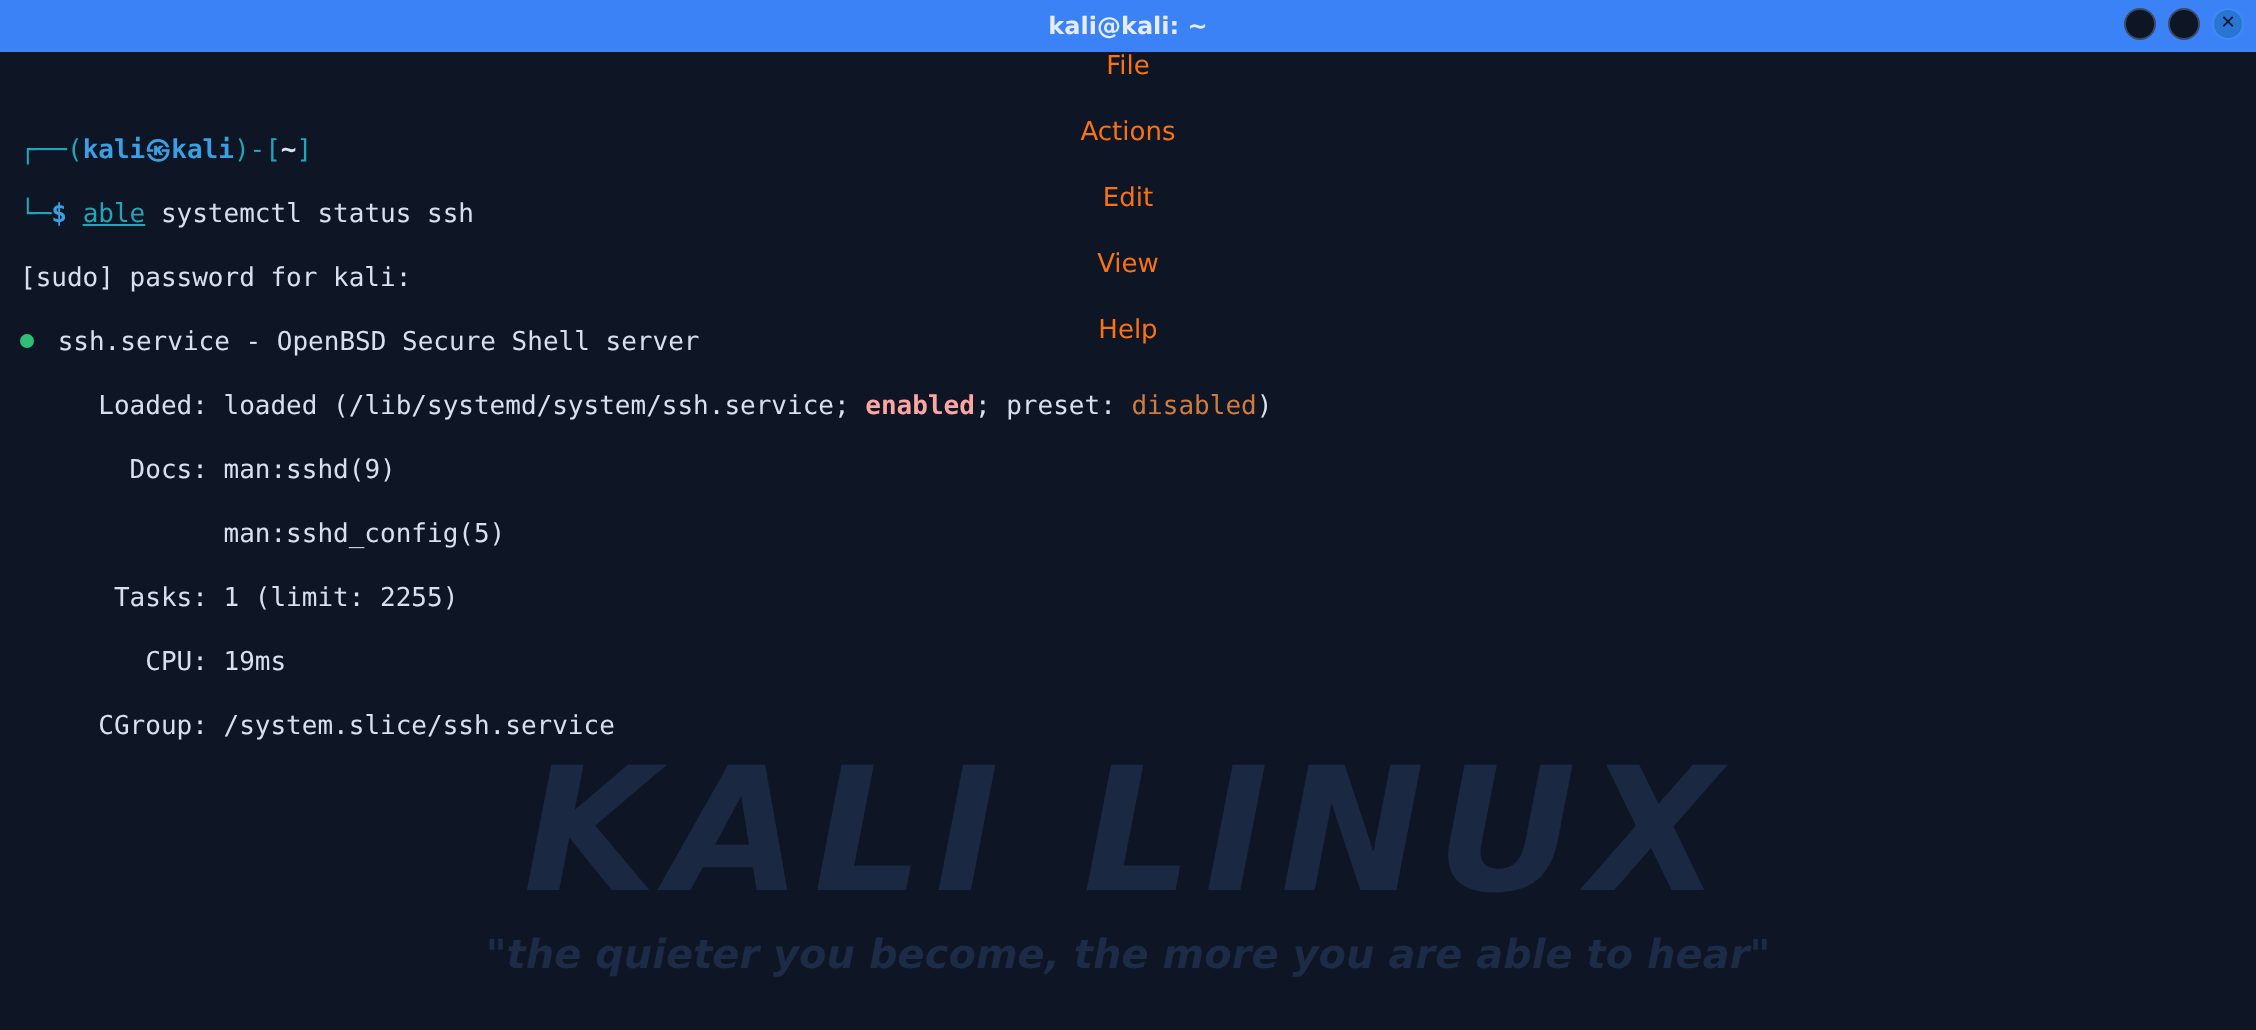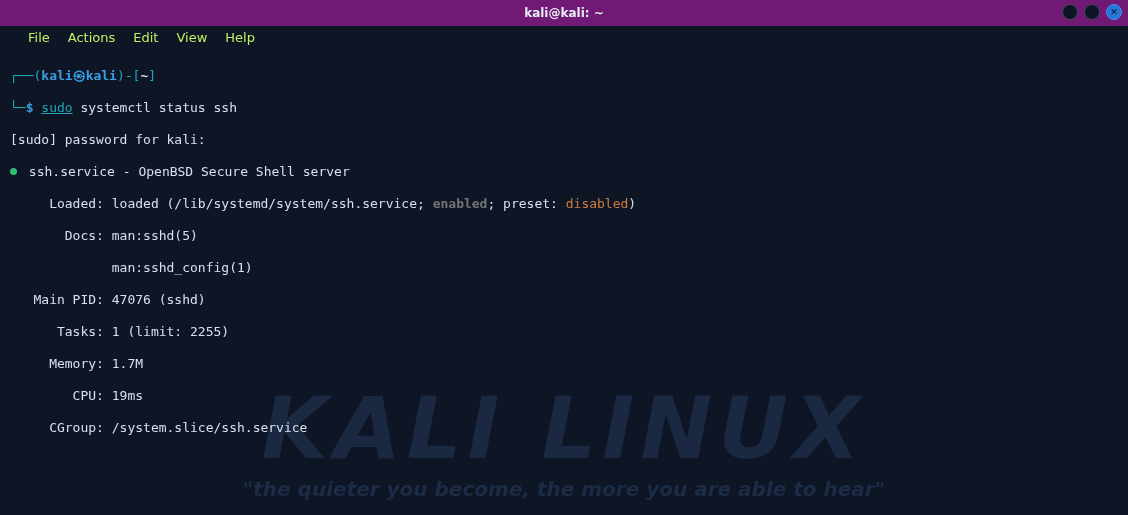--- a/index.html
+++ b/index.html
@@ -10,21 +10,21 @@
     height: 515px;
     background: #0e1525;
     font-family: "DejaVu Sans Mono", "Menlo", "Consolas", monospace;
     font-size: 13px;
     color: #c7d0e0;
     overflow: hidden;
     position: relative;
   }
   .titlebar {
     height: 26px;
-    background: #701a75;
+    background: #3b82f6;
     display: flex;
     align-items: center;
     justify-content: center;
     position: relative;
     font-family: "DejaVu Sans", sans-serif;
     font-size: 12px;
     color: #e5ecf4;
     font-weight: bold;
   }
   .window-controls {
@@ -56,33 +56,34 @@
     line-height: 1;
   }
   .menubar {
     height: 22px;
     padding: 0 28px;
     display: flex;
     align-items: center;
     gap: 18px;
     font-family: "DejaVu Sans", sans-serif;
     font-size: 13px;
-    color: #bef264;
+    color: #f97316;
+    flex-direction: column;
   }
   .menu-item { cursor: pointer; }
   .terminal {
     padding: 4px 10px 0 10px;
     line-height: 16px;
     white-space: pre;
     position: relative;
     z-index: 2;
   }
   .bg-text {
     position: absolute;
-    bottom: 4px;
+    bottom: 16px;
     left: 0;
     right: 0;
     text-align: center;
     pointer-events: none;
     z-index: 1;
     color: #1c2a44;
     font-family: "DejaVu Sans", sans-serif;
   }
   .bg-logo {
     font-size: 86px;
@@ -95,21 +96,21 @@
   }
   .bg-tagline {
     font-size: 20px;
     font-weight: bold;
     color: #1c2b46;
     margin-bottom: 10px;
     font-style: italic;
   }
   .c-blue  { color: #3b9fe3; }
   .c-cyan  { color: #1fa6b8; }
-  .c-bgreen{ color: #737373; font-weight: bold; }
+  .c-bgreen{ color: #fca5a5; font-weight: bold; }
   .c-red   { color: #d07c3e; }
   .c-white { color: #d7e0ef; }
   .bold { font-weight: bold; margin-top: 45px; }
   .underline { text-decoration: underline; }
   .bullet-green {
     display: inline-block;
     width: 7px; height: 7px;
     background: #2fc077;
     border-radius: 50%;
     margin-right: 4px;
@@ -140,29 +141,27 @@
   <span class="menu-item">Help</span>
 </div>
 
 <div class="bg-text">
   <div class="bg-logo">KALI LINUX</div>
   <div class="bg-tagline">"the quieter you become, the more you are able to hear"</div>
 </div>
 
 <div class="terminal">
 <div><span class="c-cyan">┌──(</span><span class="c-blue bold">kali</span><span class="c-blue bold">㉿</span><span class="c-blue bold">kali</span><span class="c-cyan">)-[</span><span class="c-white bold">~</span><span class="c-cyan">]</span></div>
-<div><span class="c-cyan">└─</span><span class="c-blue bold">$</span> <span class="c-cyan underline">sudo</span><span class="c-white"> systemctl status ssh</span></div>
+<div><span class="c-cyan">└─</span><span class="c-blue bold">$</span> <span class="c-cyan underline">able</span><span class="c-white"> systemctl status ssh</span></div>
 <div class="c-white">[sudo] password for kali:</div>
 <div><span class="bullet-green"></span><span class="c-white"> ssh.service - OpenBSD Secure Shell server</span></div>
 <div><span class="c-white">     Loaded: </span><span class="c-white">loaded (/lib/systemd/system/ssh.service; </span><span class="c-bgreen">enabled</span><span class="c-white">; preset: </span><span class="c-red">disabled</span><span class="c-white">)</span></div>
-<div><span class="c-white">       Docs: </span><span class="c-white">man:sshd(5)</span></div>
-<div class="c-white">             man:sshd_config(1)</div>
-<div class="c-white">   Main PID: 47076 (sshd)</div>
+<div><span class="c-white">       Docs: </span><span class="c-white">man:sshd(9)</span></div>
+<div class="c-white">             man:sshd_config(5)</div>
 <div class="c-white">      Tasks: 1 (limit: 2255)</div>
-<div class="c-white">     Memory: 1.7M</div>
 <div class="c-white">        CPU: 19ms</div>
 <div><span class="c-white">     CGroup: </span><span class="c-white">/system.slice/ssh.service</span></div>
 
 
 
 
 
 
 
 

